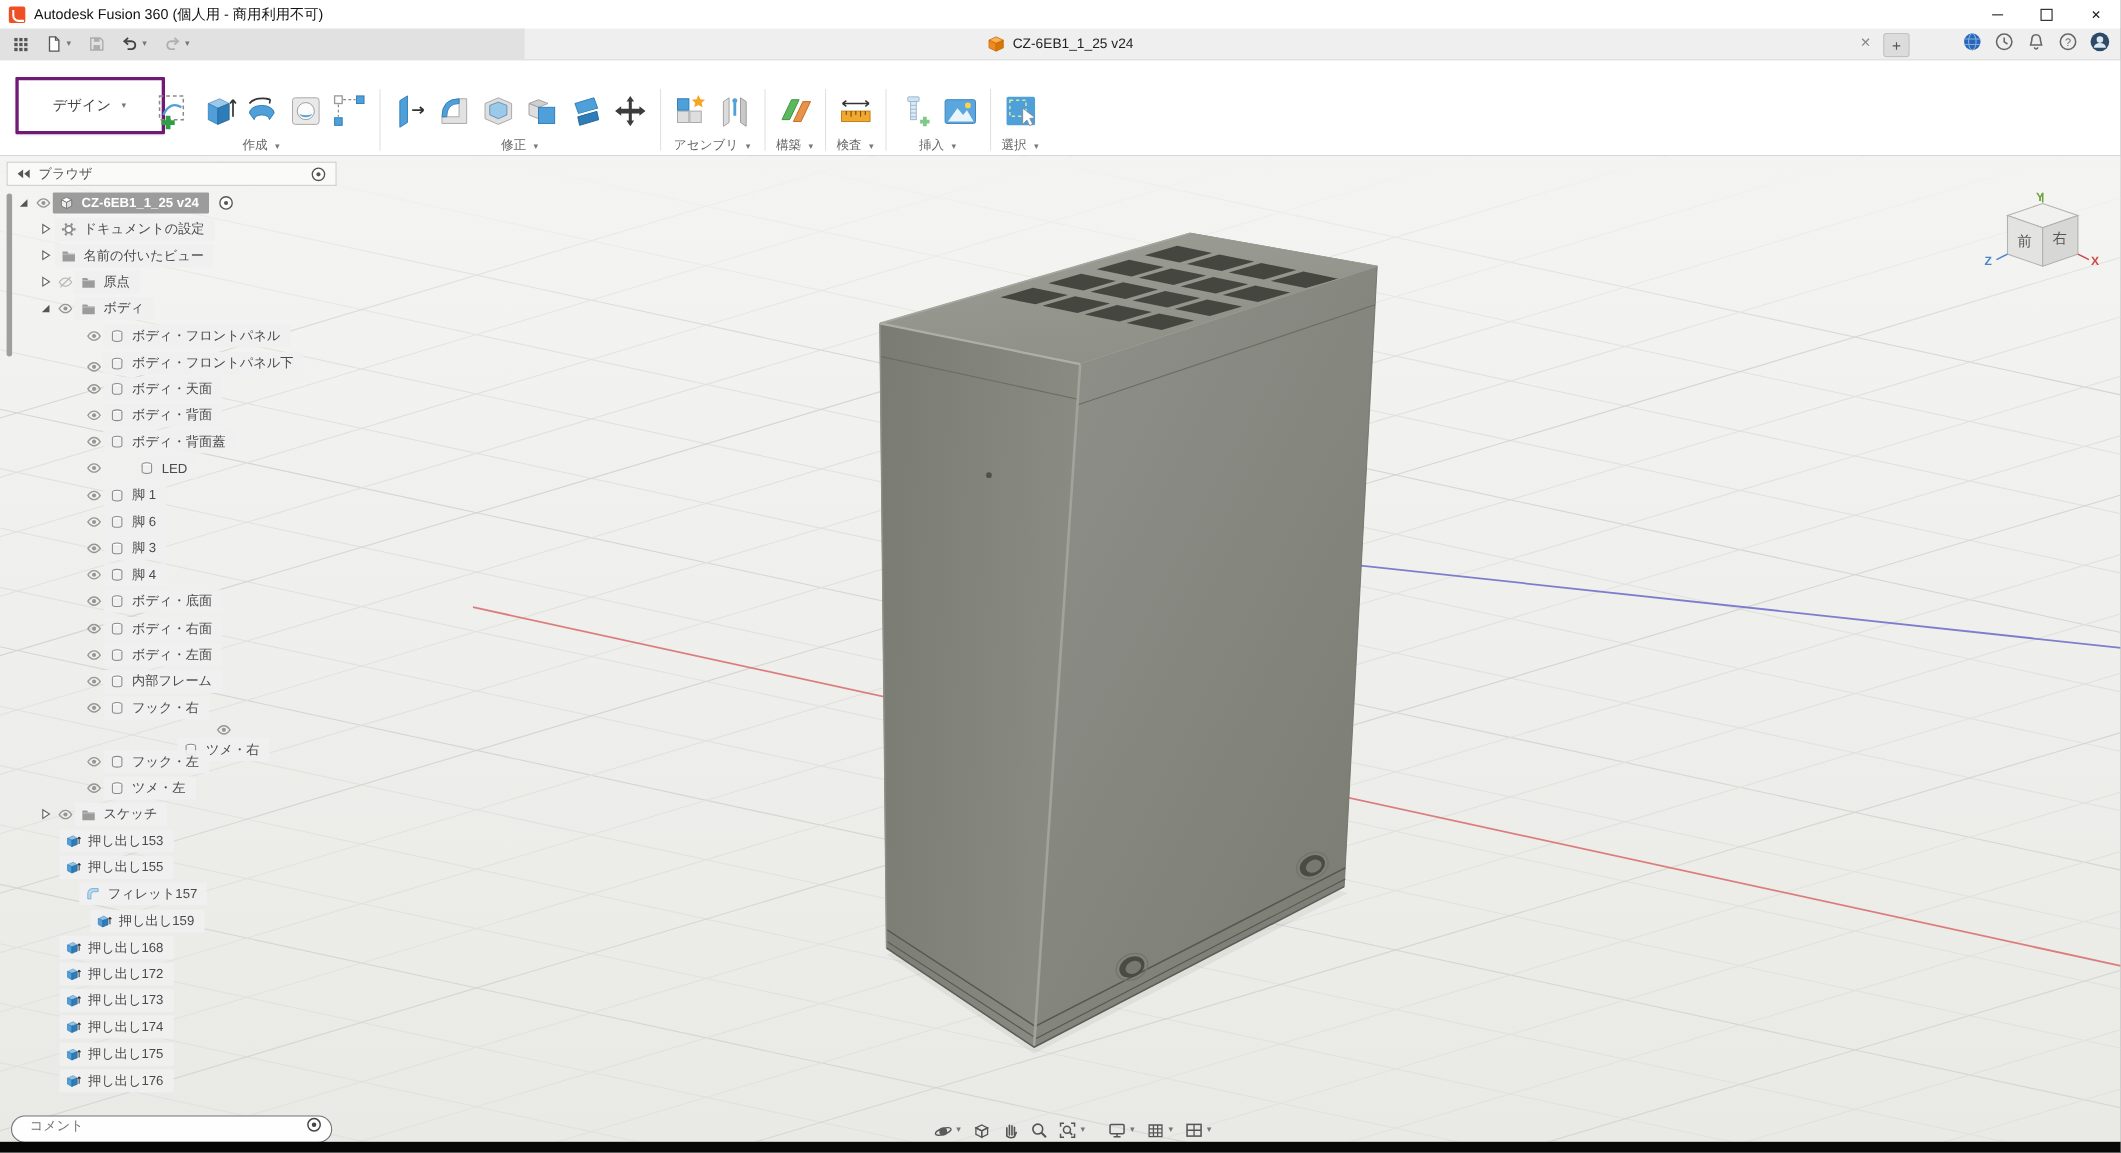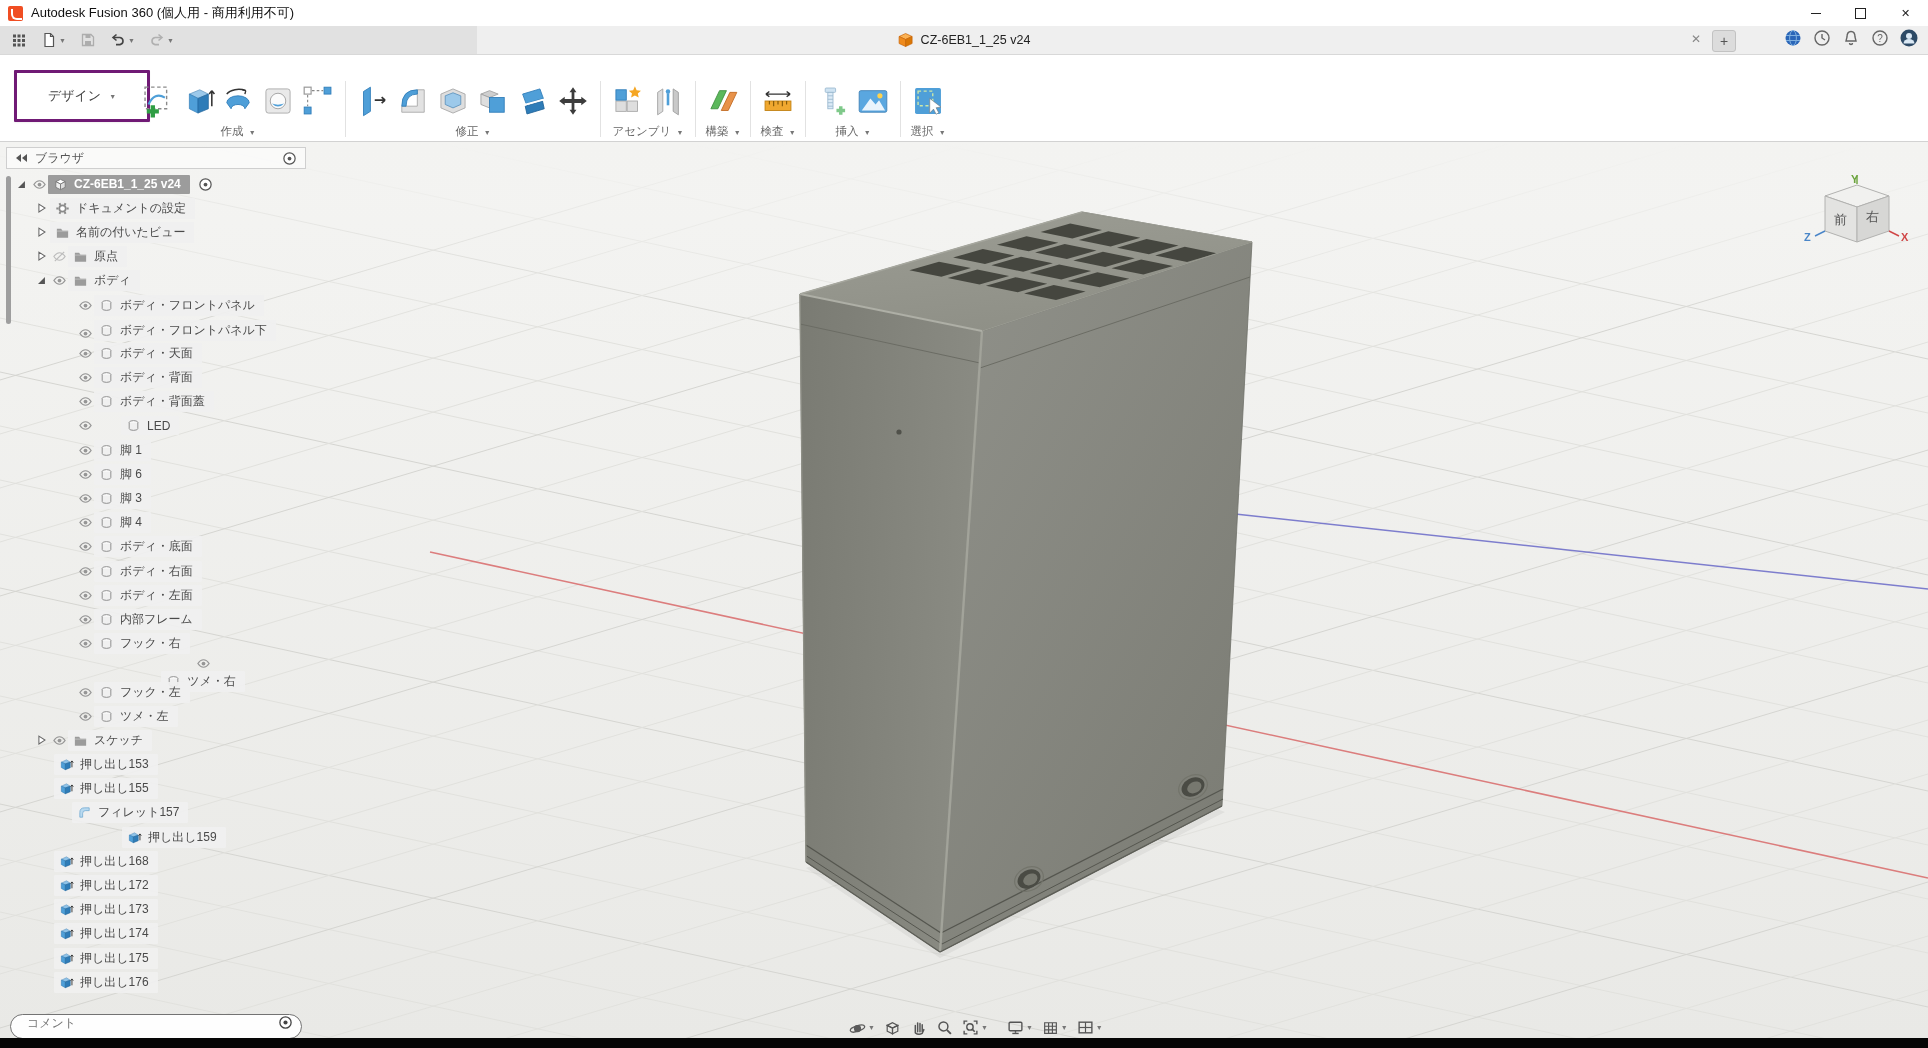--- a/index.html
+++ b/index.html
@@ -973,21 +973,21 @@
       <div class="trow" style="padding-left: 72px;">
         <span class="pill">
           <span class="slot">
             <svg width="15" height="15" viewBox="0 0 16 16">
               <path d="M3,13 L3,8 Q3,3 8,3 L13,3 L13,6 L9,6 Q6,6 6,9 L6,13 Z" fill="#b8d9f0" stroke="#6fa8d0" stroke-width="0.8"></path>
             </svg>
           </span>
           <span class="lbl">フィレット157</span>
         </span>
       </div>
-      <div class="trow" style="padding-left: 82px; margin-left: 40px;">
+      <div class="trow" style="padding-left: 82px;">
         <span class="pill">
           <span class="slot">
             <svg width="15" height="15" viewBox="0 0 16 16">
               <polygon points="2.5,5.5 8,3 12,5.5 6.8,7.3" fill="#8fc3e8" stroke="#5e93bd" stroke-width="0.6"></polygon>
               <polygon points="2.5,5.5 6.8,7.3 6.8,13.5 2.5,11.2" fill="#4f9fd8" stroke="#2e7cb8" stroke-width="0.6"></polygon>
               <polygon points="6.8,7.3 12,5.5 12,11.4 6.8,13.5" fill="#2e7cb8" stroke="#22659a" stroke-width="0.6"></polygon>
               <path d="M13.8,11 V4.2 M13.8,4.2 l-1.4,1.8 M13.8,4.2 l1.4,1.8" stroke="#333" stroke-width="1" fill="none"></path>
             </svg>
           </span>
           <span class="lbl">押し出し159</span>

